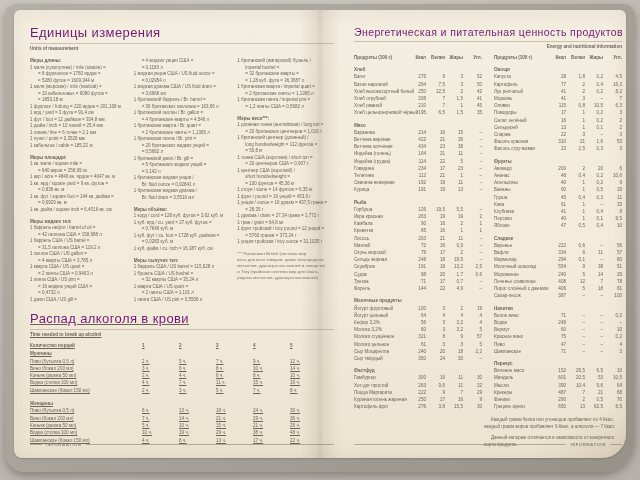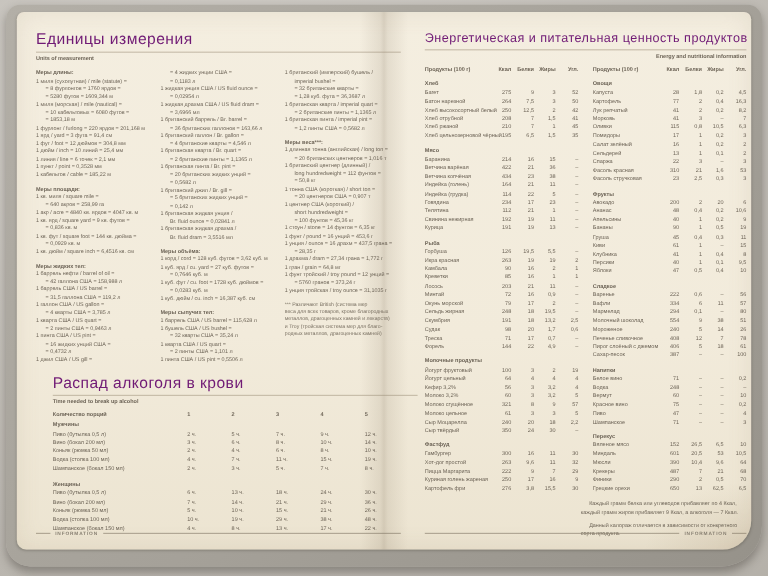--- a/index.html
+++ b/index.html
@@ -34,21 +34,21 @@
   .mcols{display:flex;gap:7px;margin-top:7px;}
   .mcol{width:97px;}
   .mline{font-size:4.5px;line-height:6.5px;white-space:nowrap;overflow:hidden;}
   .mline.i{padding-left:8px;}
   .mline.h{font-weight:bold;margin-top:5.5px;font-size:4.6px;}
   .mcol .mline.h:first-child{margin-top:0;}
   .mline.f{font-size:4.3px;line-height:6.1px;color:#7a7163;}
   .mline.sp{height:5px;}
 
   
-  .alcohol-block{position:absolute;left:14px;top:286px;width:100%;}
+  .alcohol-block{position:absolute;left:0;top:286px;width:100%;text-decoration:underline;}
   .alc-table{margin-top:5px;}
   .alc-row{display:grid;grid-template-columns:112px repeat(5,37px);font-size:4.6px;line-height:7.3px;}
   .alc-row.head{font-weight:bold;}
   .alc-row .gl{font-weight:bold;}
   .alc-group-block{margin-top:1px;}
   .alc-group-block + .alc-group-block{margin-top:6px;}
 
   
   .nwrap{display:flex;gap:12px;margin-top:5px;}
   .nhalf{width:128px;}

